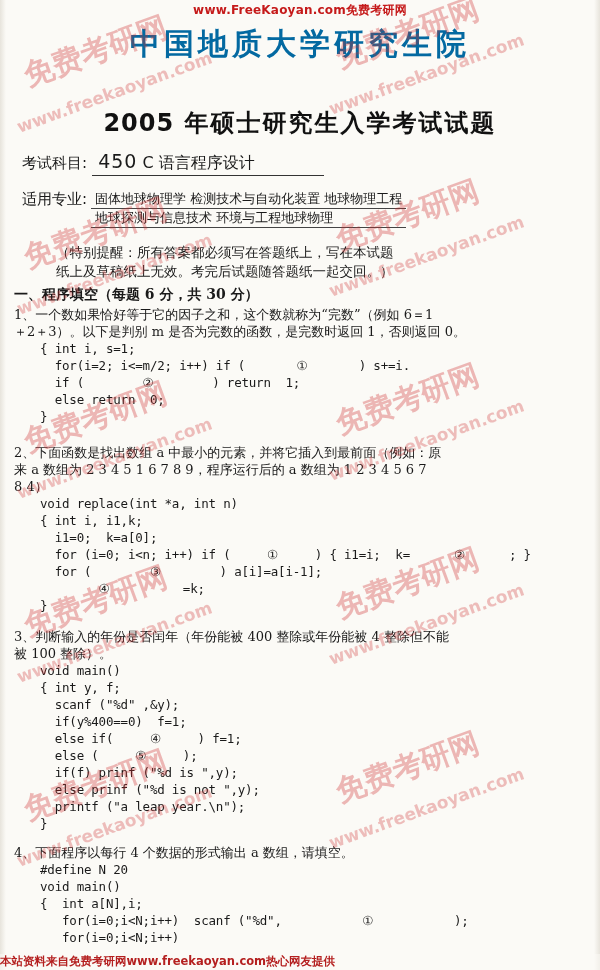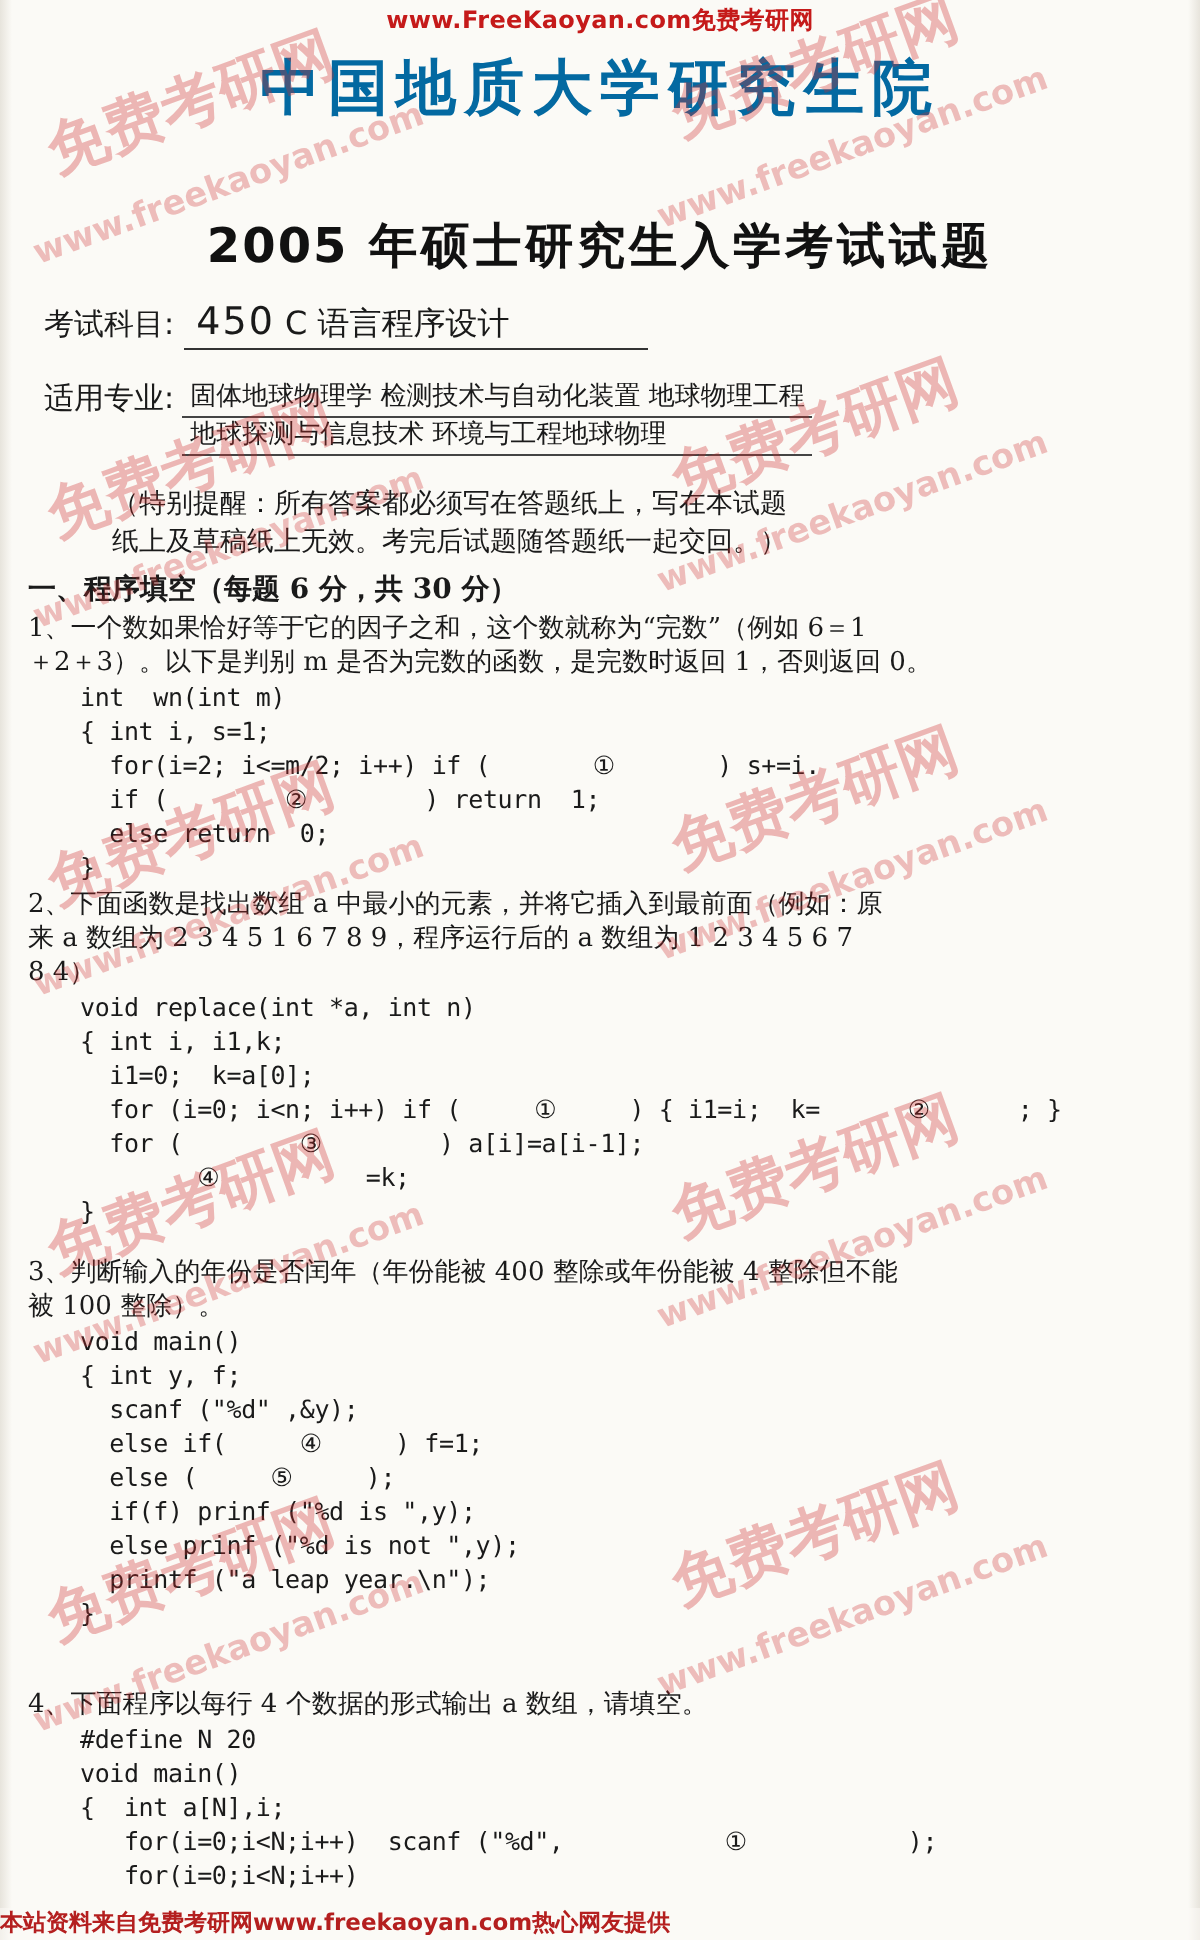--- a/index.html
+++ b/index.html
@@ -244,21 +244,20 @@
       <div>纸上及草稿纸上无效。考完后试题随答题纸一起交回。）</div>
     </div>
 
     <div class="section-head">一、程序填空（每题 6 分，共 30 分）</div>
 
     <div class="q q1">
       <div class="body">
         <span>1、</span><span>一个数如果恰好等于它的因子之和，这个数就称为“完数”（例如 6＝1</span>
       </div>
       <div class="body">＋2＋3）。以下是判别 m 是否为完数的函数，是完数时返回 1，否则返回 0。</div>
-      <div class="code">int  wn(int m)</div>
       <div class="code">{ int i, s=1;</div>
       <div class="code">  for(i=2; i&lt;=m/2; i++) if (       ①       ) s+=i.</div>
       <div class="code">  if (        ②        ) return  1;</div>
       <div class="code">  else return  0;</div>
       <div class="code">}</div>
     </div>
 
     <div class="q q2">
       <div class="body">
         <span>2、</span><span>下面函数是找出数组 a 中最小的元素，并将它插入到最前面（例如：原</span>
@@ -275,20 +274,21 @@
     </div>
 
     <div class="q q3">
       <div class="body">
         <span>3、</span><span>判断输入的年份是否闰年（年份能被 400 整除或年份能被 4 整除但不能</span>
       </div>
       <div class="body">被 100 整除）。</div>
       <div class="code">void main()</div>
       <div class="code">{ int y, f;</div>
       <div class="code">  scanf ("%d" ,&amp;y);</div>
+      <div class="code">  if(y%400==0)  f=1;</div>
       <div class="code">  else if(     ④     ) f=1;</div>
       <div class="code">  else (     ⑤     );</div>
       <div class="code">  if(f) prinf ("%d is ",y);</div>
       <div class="code">  else prinf ("%d is not ",y);</div>
       <div class="code">  printf ("a leap year.\n");</div>
       <div class="code">}</div>
     </div>
 
     <div class="q q4">
       <div class="body">

